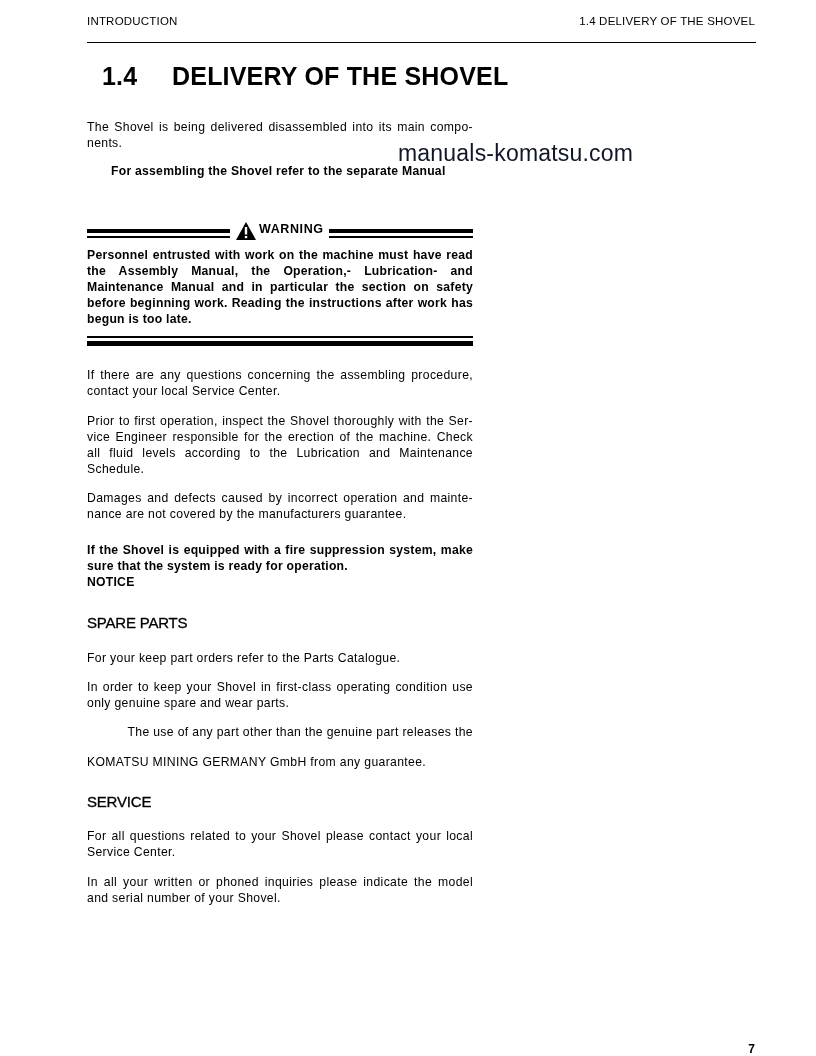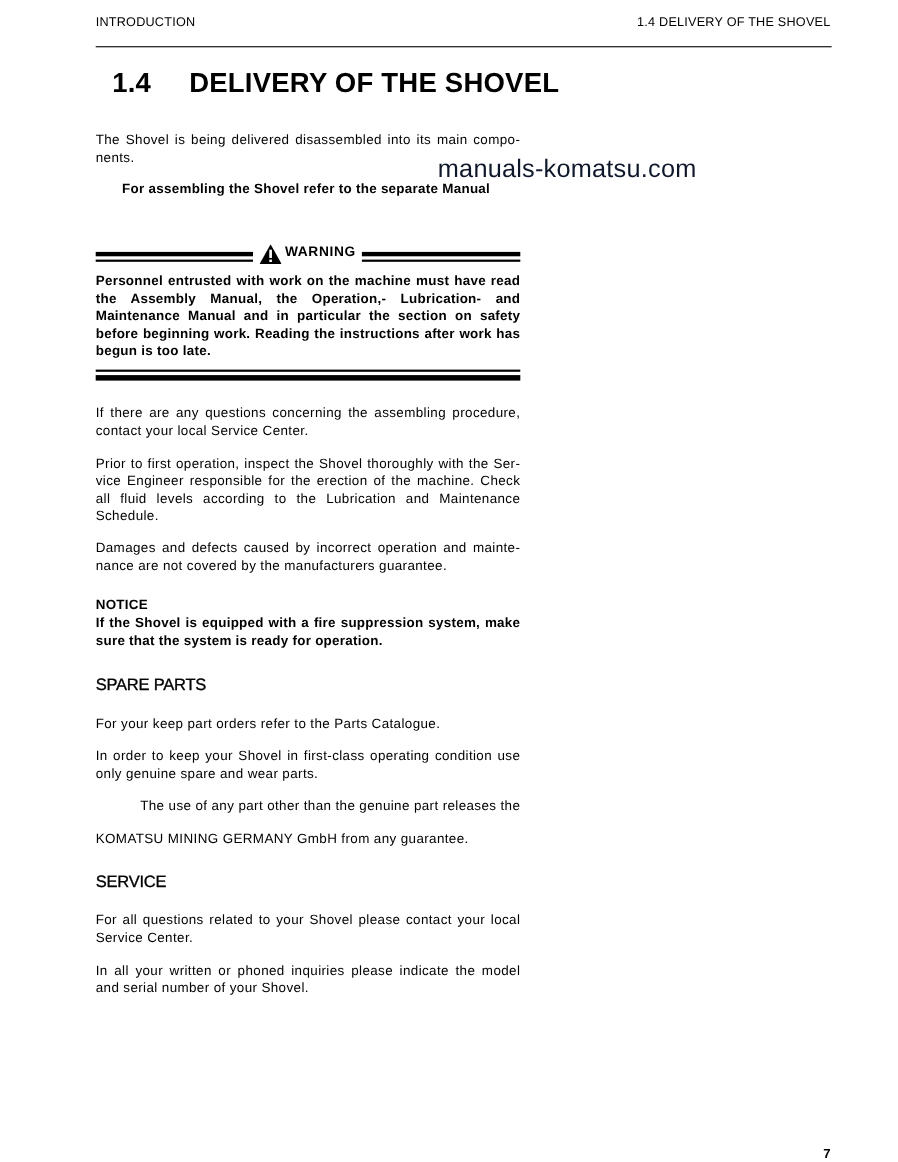--- a/index.html
+++ b/index.html
@@ -65,22 +65,22 @@
 <p class="abs col p bold" style="top:247px;">Personnel entrusted with work on the machine must have read the Assembly Manual, the Operation,- Lubrication- and Maintenance Manual and in particular the section on safety before beginning work. Reading the instructions after work has begun is too late.</p>
 
 <div class="abs" style="left:87px; top:336px; width:386px; height:2px; background:#000;"></div>
 <div class="abs" style="left:87px; top:341px; width:386px; height:5px; background:#000;"></div>
 
 <p class="abs col p" style="top:367px;">If there are any questions concerning the assembling procedure, contact your local Service Center.</p>
 <p class="abs col p" style="top:413px;">Prior to first operation, inspect the Shovel thoroughly with the Ser-vice Engineer responsible for the erection of the machine. Check all fluid levels according to the Lubrication and Maintenance Schedule.</p>
 <p class="abs col p" style="top:490px;">Damages and defects caused by incorrect operation and mainte-nance are not covered by the manufacturers guarantee.</p>
 
 <div class="abs col" style="top:542px;">
+  <p class="p bold">If the Shovel is equipped with a fire suppression system, make sure that the system is ready for operation.</p>
   <p class="p bold nojust">NOTICE</p>
-  <p class="p bold">If the Shovel is equipped with a fire suppression system, make sure that the system is ready for operation.</p>
 </div>
 
 <div class="abs col sec" style="top:614px;">SPARE PARTS</div>
 <p class="abs col p" style="top:650px;">For your keep part orders refer to the Parts Catalogue.</p>
 <p class="abs col p" style="top:679px;">In order to keep your Shovel in first-class operating condition use only genuine spare and wear parts.</p>
 <p class="abs col p nojust" style="top:724px;text-align:right;">The use of any part other than the genuine part releases the</p>
 <p class="abs col p nojust" style="top:754px;">KOMATSU MINING GERMANY GmbH from any guarantee.</p>
 
 <div class="abs col sec" style="top:793px;">SERVICE</div>
 <p class="abs col p" style="top:828px;">For all questions related to your Shovel please contact your local Service Center.</p>

